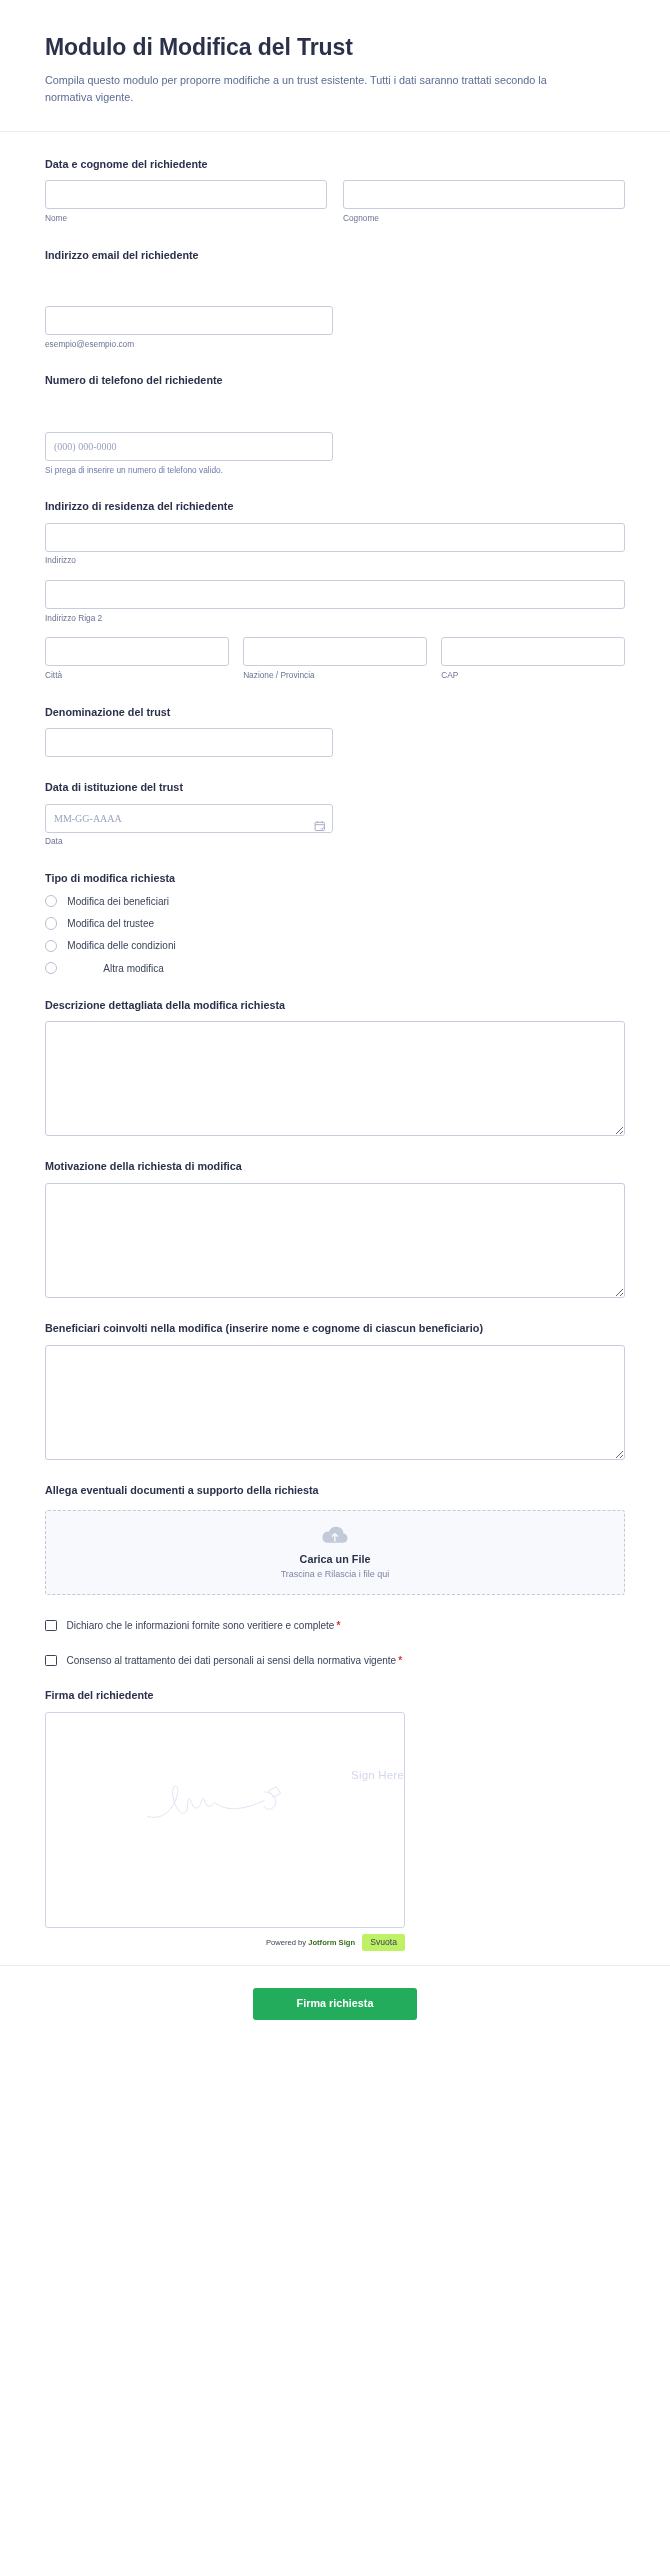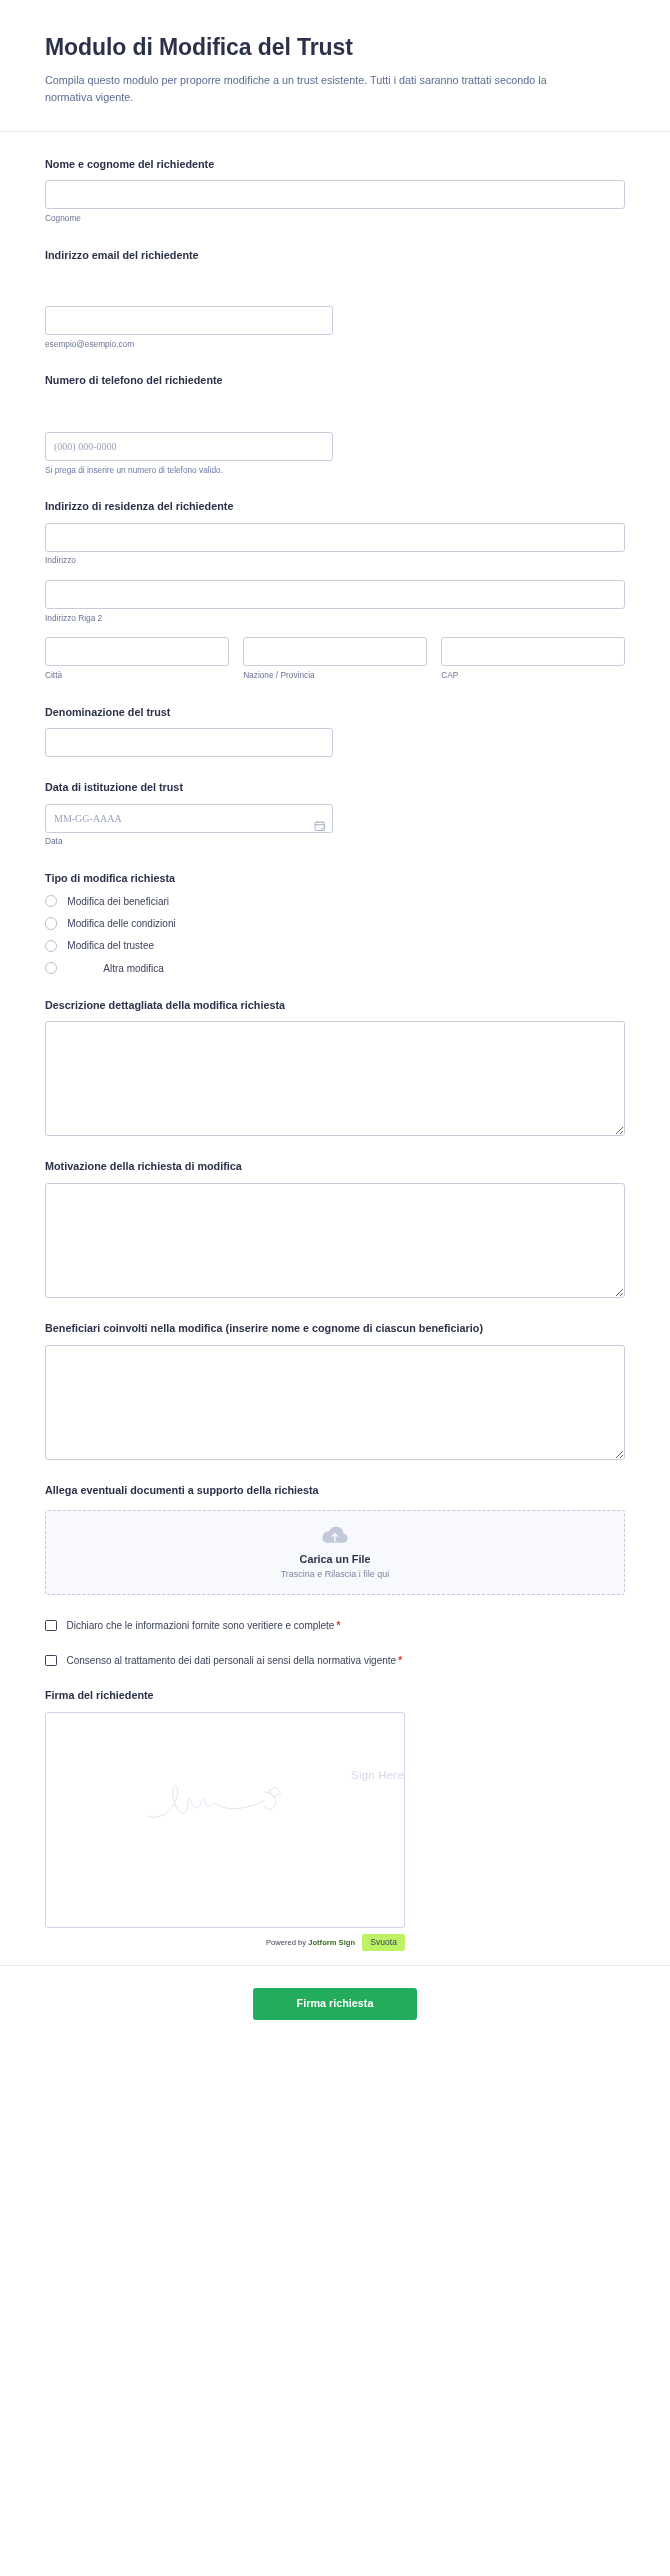--- a/index.html
+++ b/index.html
@@ -305,22 +305,26 @@
 <div class="form-page">
 
   <div class="form-header">
     <h1 class="form-title">Modulo di Modifica del Trust</h1>
     <p class="form-subtitle">Compila questo modulo per proporre modifiche a un trust esistente. Tutti i dati saranno trattati secondo la normativa vigente.</p>
   </div>
 
   <div class="form-body">
 
     <div class="field-block">
-      <span class="field-label">Nome e cognome del richiedente</span>
+      <span class="field-label">Data e cognome del richiedente</span>
       <div class="row-2">
+        <div class="col">
+          <input class="txt-input" type="text" value="" style="">
+          <span class="sub-label">Nome</span>
+        </div>
         <div class="col">
           <input class="txt-input" type="text" value="" style="">
           <span class="sub-label">Cognome</span>
         </div>
       </div>
     </div>
 
     <div class="field-block">
       <span class="field-label">Indirizzo email del richiedente</span>
       <div class="half-width">
@@ -390,25 +394,25 @@
 
     <div class="field-block">
       <span class="field-label">Tipo di modifica richiesta</span>
       <div class="radio-group">
         <div class="radio-row">
           <span class="radio-mark"></span>
           <span class="radio-label">Modifica dei beneficiari</span>
         </div>
         <div class="radio-row">
           <span class="radio-mark"></span>
-          <span class="radio-label">Modifica delle condizioni</span>
+          <span class="radio-label">Modifica del trustee</span>
         </div>
         <div class="radio-row">
           <span class="radio-mark"></span>
-          <span class="radio-label">Modifica del trustee</span>
+          <span class="radio-label">Modifica delle condizioni</span>
         </div>
         <div class="radio-row">
           <span class="radio-mark"></span>
           <span class="radio-label">Altra modifica</span>
         </div>
       </div>
     </div>
 
     <div class="field-block">
       <span class="field-label">Descrizione dettagliata della modifica richiesta</span>

